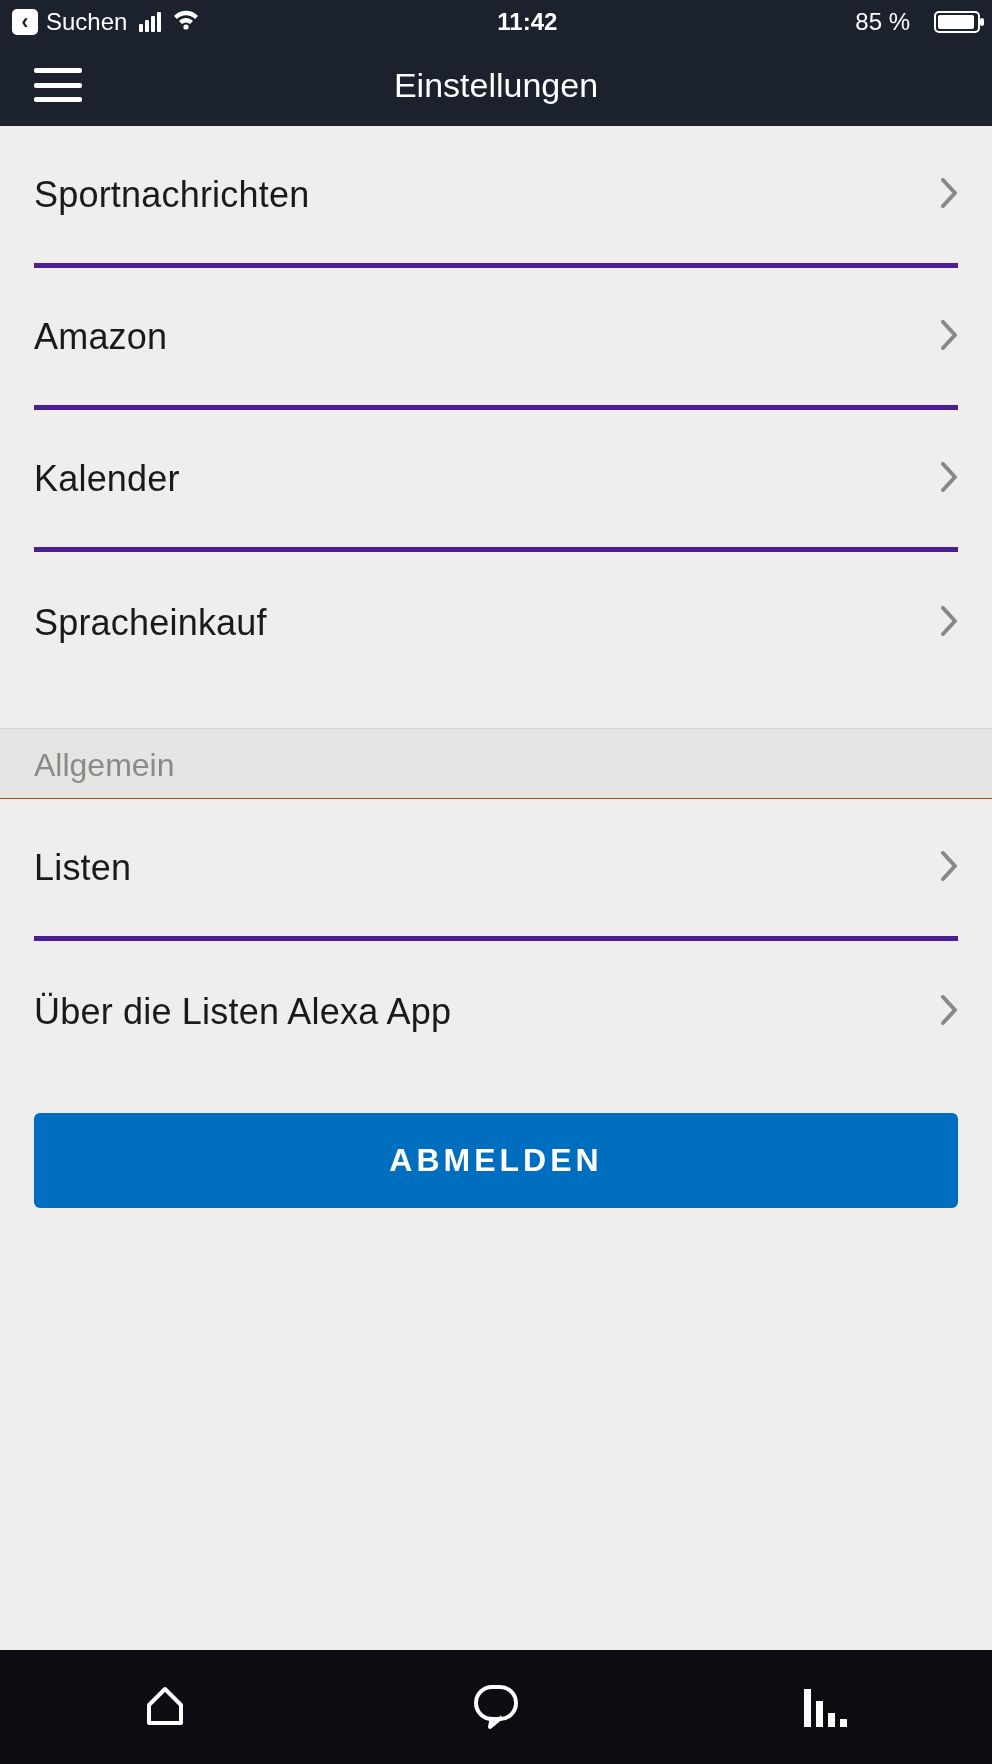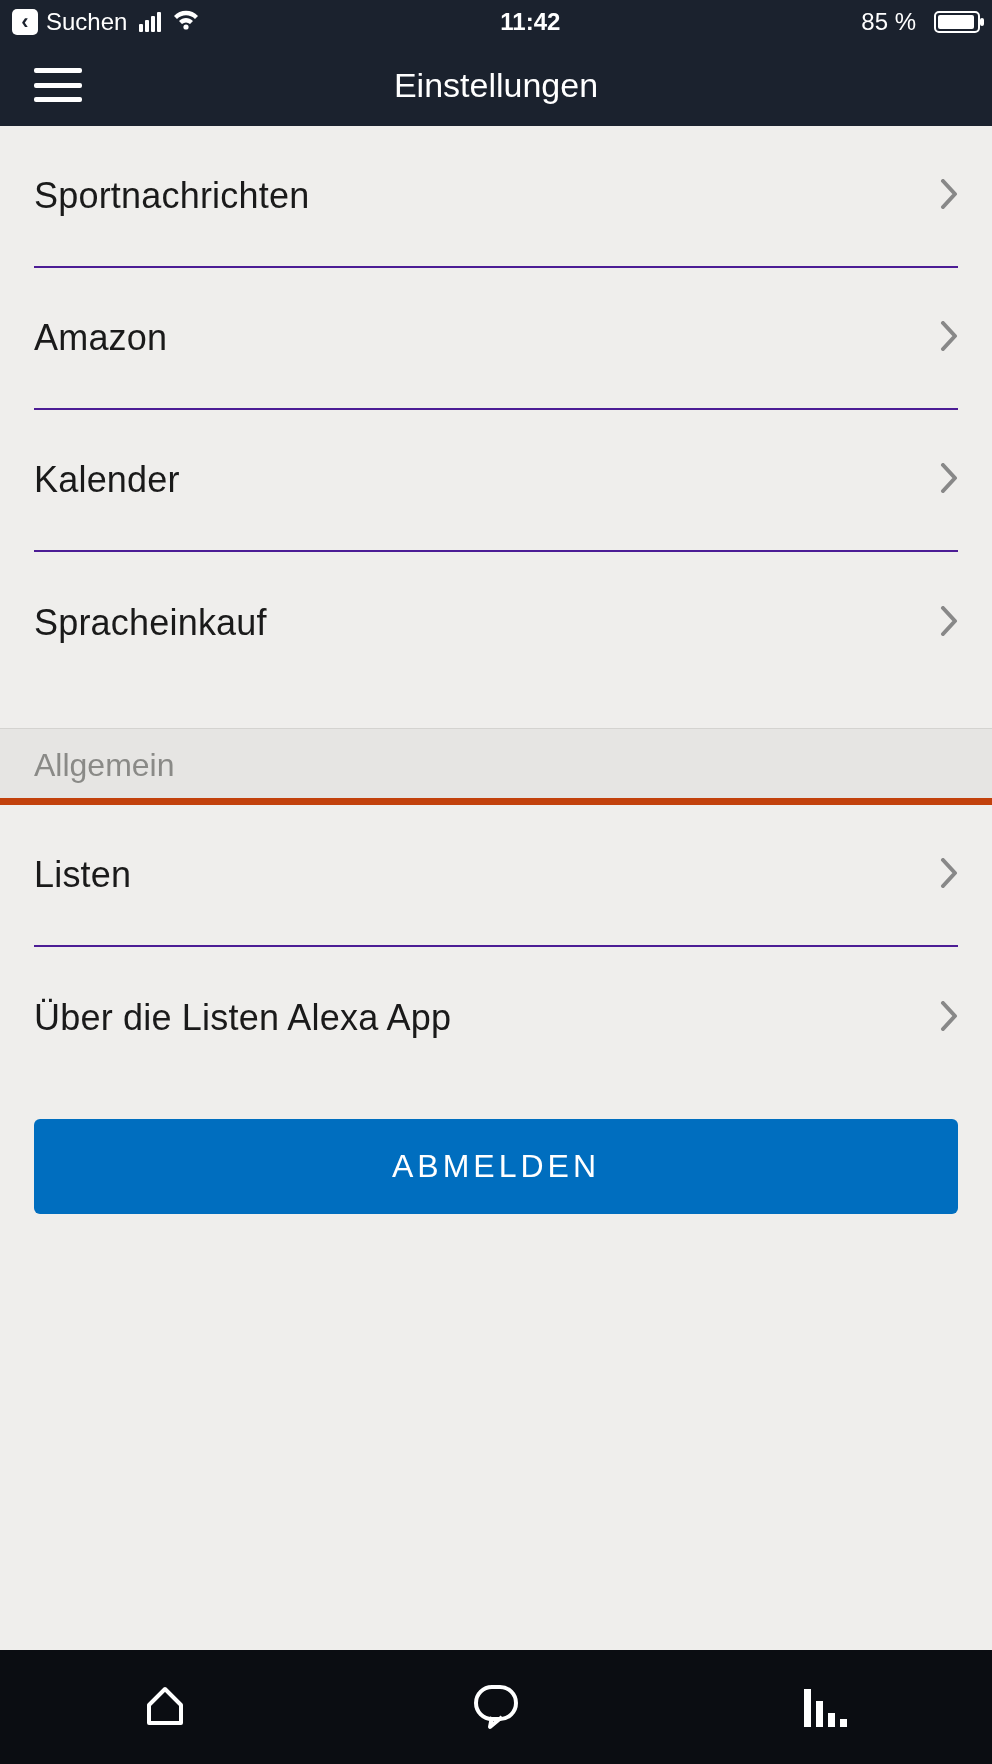--- a/index.html
+++ b/index.html
@@ -16,21 +16,21 @@
     height: 44px;
     background: #1b222e;
     color: #fff;
     display: flex;
     align-items: center;
     justify-content: space-between;
     padding: 0 12px;
     font-size: 24px;
   }
   .status-left { display: flex; align-items: center; gap: 8px; }
-  .status-right { display: flex; align-items: center; gap: 14px; }
+  .status-right { display: flex; align-items: center; gap: 20px; }
   .back-chip {
     width: 26px; height: 26px;
     background: #fff; color:#1b222e;
     border-radius: 5px;
     display:flex; align-items:center; justify-content:center;
     font-size: 22px; font-weight:700;
   }
   .signal-bars { display:flex; align-items:flex-end; gap:2px; margin-left:4px;}
   .signal-bars span{ width:4px; background:#fff; border-radius:1px;}
   .signal-bars span:nth-child(1){height:8px;}
@@ -75,51 +75,51 @@
     height: calc(1764px - 44px - 82px - 114px);
     overflow:hidden;
     background:#efeeec;
   }
   .settings-group{ padding: 0 34px; }
   .settings-row{
     height: 142px;
     display:flex;
     align-items:center;
     justify-content:space-between;
-    border-bottom:2px solid #4c1d95;
+    border-bottom:5px solid #4c1d95;
   }
   .settings-row:last-child{ border-bottom:none; }
   .row-label{
     font-size:36px;
     color:#1a1a1a;
     letter-spacing:.2px;
   }
   .chevron-right-icon{ color:#6b6b6b; flex-shrink:0;}
 
   .section-header{
     background:#e6e5e3;
     border-top:1px solid #d4d3d0;
-    border-bottom:7px solid #c2410c;
+    border-bottom:1px solid #c2410c;
     padding: 18px 34px 14px;
     font-size:32px;
     color:#8a8a87;
     margin-top: 34px;
   }
 
   .logout-wrap{ padding: 30px 34px 0; }
   .logout-btn{
     width:100%;
     height:95px;
     background:#006ebf;
     color:#fff;
     border:none;
     border-radius:6px;
     font-size:32px;
     letter-spacing:4px;
-    font-weight:400;
+    font-weight:700;
   }
 
   
   .bottom-nav{
     position:absolute; bottom:0; left:0; right:0;
     height:114px;
     background:#0b0d12;
     display:flex;
     align-items:center;
     justify-content:space-around;

